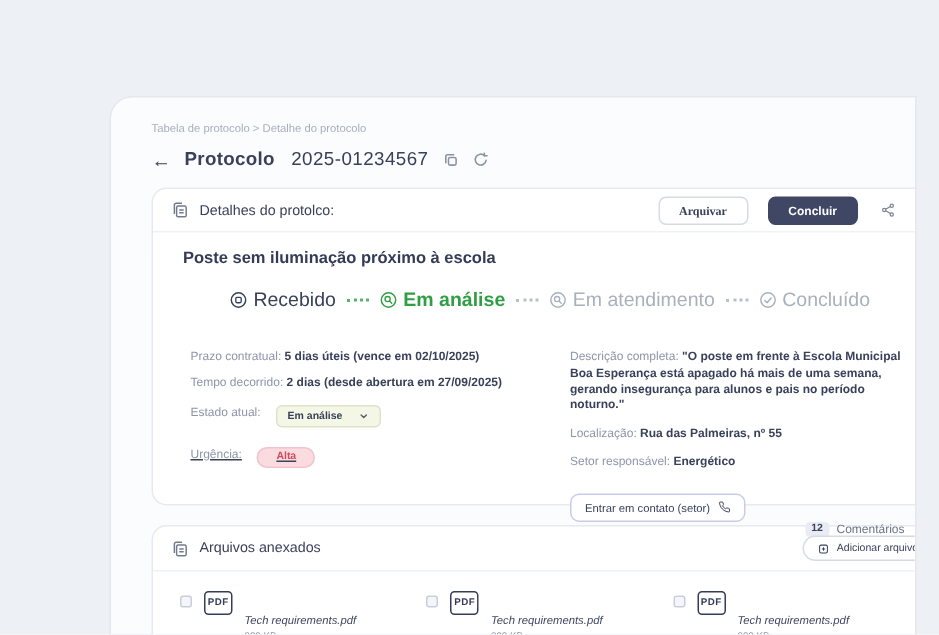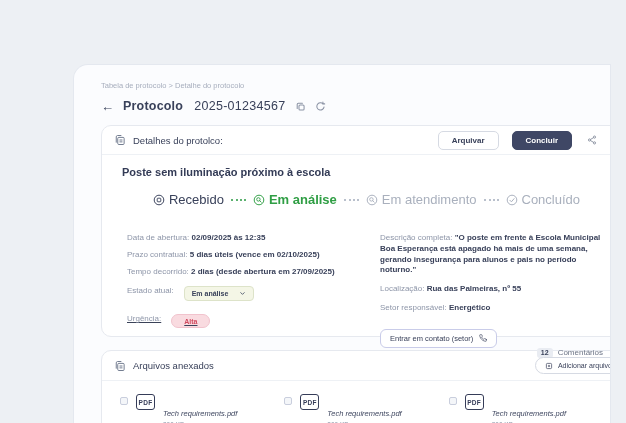--- a/index.html
+++ b/index.html
@@ -30,21 +30,21 @@
   .card { background:#ffffff; border:1px solid #e6e9ef; border-radius:10px; width:531px; }
   .card-1 { height:212px; display:flex; flex-direction:column; }
   .card-2 { margin-top:13px; height:110px; display:flex; flex-direction:column; }
 
   .card-header { display:flex; align-items:center; gap:7px; padding:6px 9px 6px 12px; border-bottom:1px solid #eef1f5; min-height:29px; }
   .card-header-icon { color:#707a8e; display:flex; }
   .card-header-icon svg { width:12px; height:12px; }
   .card-header-title { font-size:9.5px; color:#39415a; }
   .spacer { flex:1; }
 
-  .btn-outline { background:#fff; border:1px solid #d6dae3; border-radius:5px; padding:4px 13px; font-size:8px; color:#39415a; font-weight:bold; cursor:pointer; font-family:Liberation Sans, sans-serif; }
+  .btn-outline { background:#fff; border:1px solid #d6dae3; border-radius:5px; padding:4px 13px; font-size:8px; color:#39415a; font-weight:bold; cursor:pointer; font-family:Liberation Serif, serif; }
   .btn-dark { background:#3f4765; border:1px solid #3f4765; border-radius:5px; padding:4px 13px; font-size:8px; color:#ffffff; font-weight:bold; cursor:pointer; margin-left:6px; font-family:inherit; }
   .hdr-mini-icon { color:#7d8596; display:flex; margin-left:8px; cursor:pointer; }
   .hdr-mini-icon svg { width:10px; height:10px; }
 
   .subject { font-size:11px; font-weight:bold; color:#333b56; padding:11px 0 0 20px; }
 
   .stepper { display:flex; align-items:center; justify-content:center; gap:5px; margin-top:14px; }
   .step { display:flex; align-items:center; gap:4px; font-size:13px; }
   .step svg { width:12px; height:12px; }
   .step.done { color:#39415a; }
@@ -169,21 +169,20 @@
         <svg viewBox="0 0 16 16" fill="none" stroke="currentColor">
             <circle cx="8" cy="8" r="6.4" stroke-width="1.3"></circle>
             <path d="M5.2 8.4l2 2 3.6-4.2" stroke-width="1.3" stroke-linecap="round" stroke-linejoin="round"></path>
           </svg>
         <span>Concluído</span>
       </div>
     </div>
 
     <div class="details">
       <div class="col-left">
-        <div class="field"><span class="lbl">Data de abertura: </span><span class="val">02/09/2025 às 12:35</span></div>
         <div class="field"><span class="lbl">Prazo contratual: </span><span class="val">5 dias úteis (vence em 02/10/2025)</span></div>
         <div class="field"><span class="lbl">Tempo decorrido: </span><span class="val">2 dias (desde abertura em 27/09/2025)</span></div>
 
         <div class="inline-row">
           <span class="lbl" style="color:#8d95a8;">Estado atual:</span>
           <span class="select-pill">
             <span>Em análise</span>
             <svg viewBox="0 0 12 12" fill="none" stroke="currentColor" stroke-width="1.6" stroke-linecap="round">
                 <path d="M3 4.5l3 3 3-3"></path>
               </svg>

